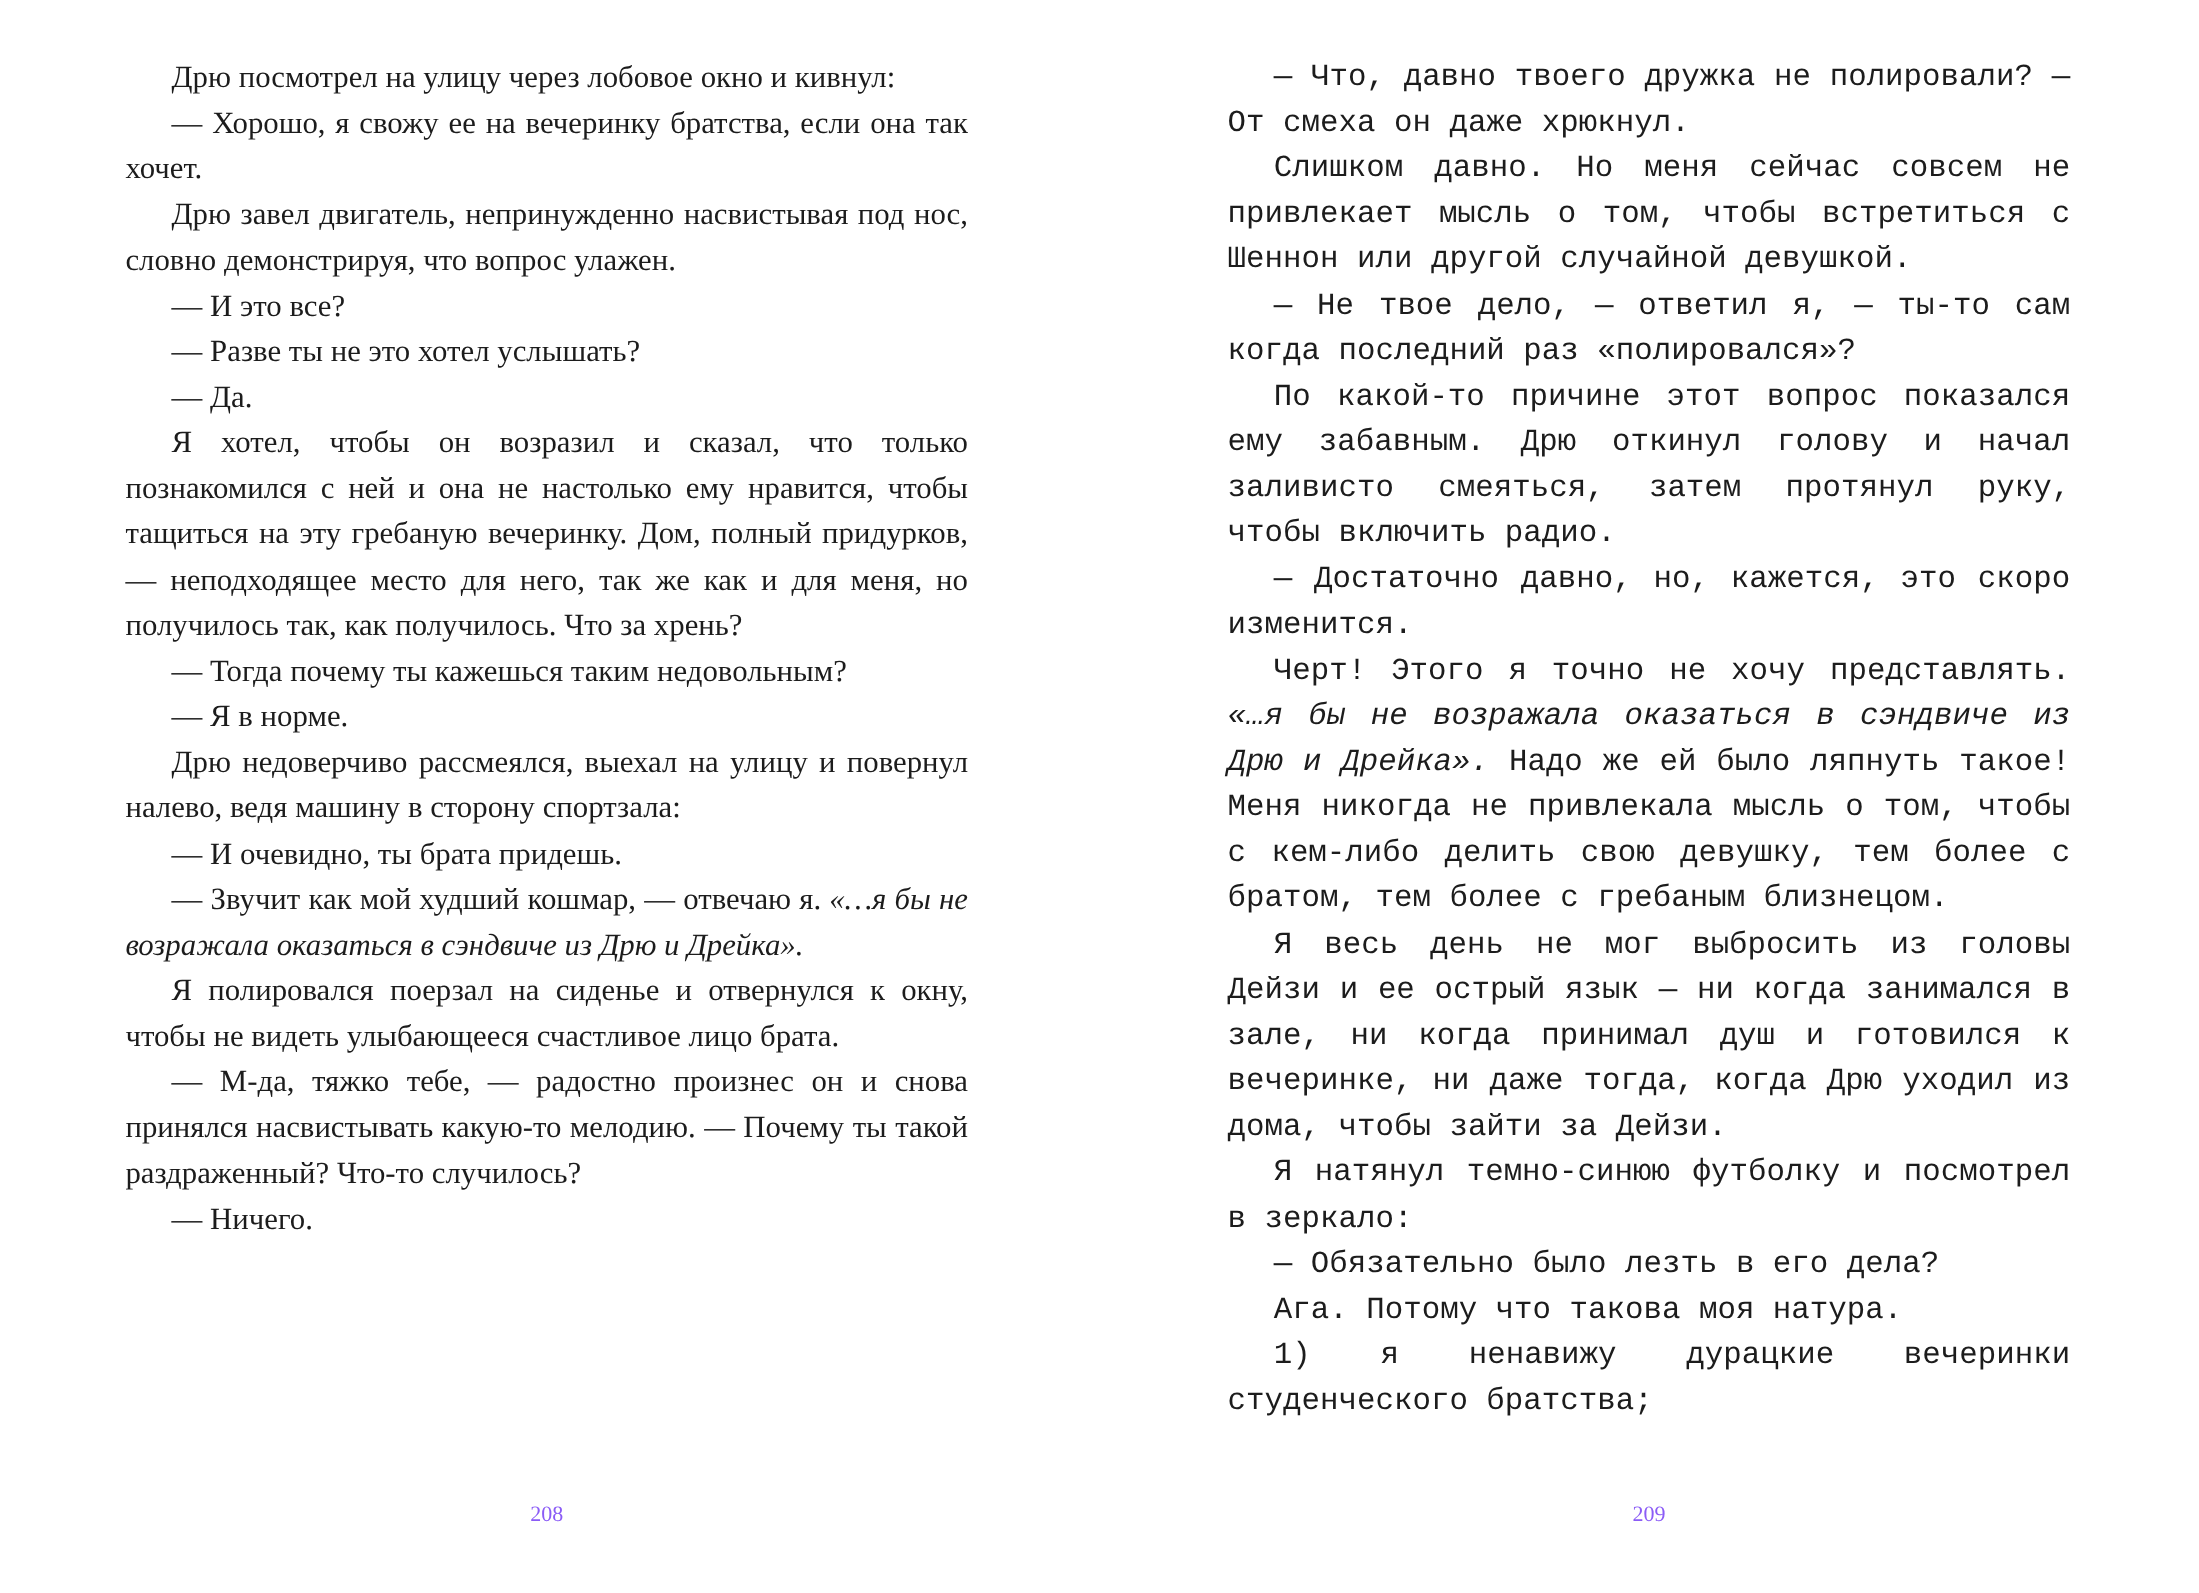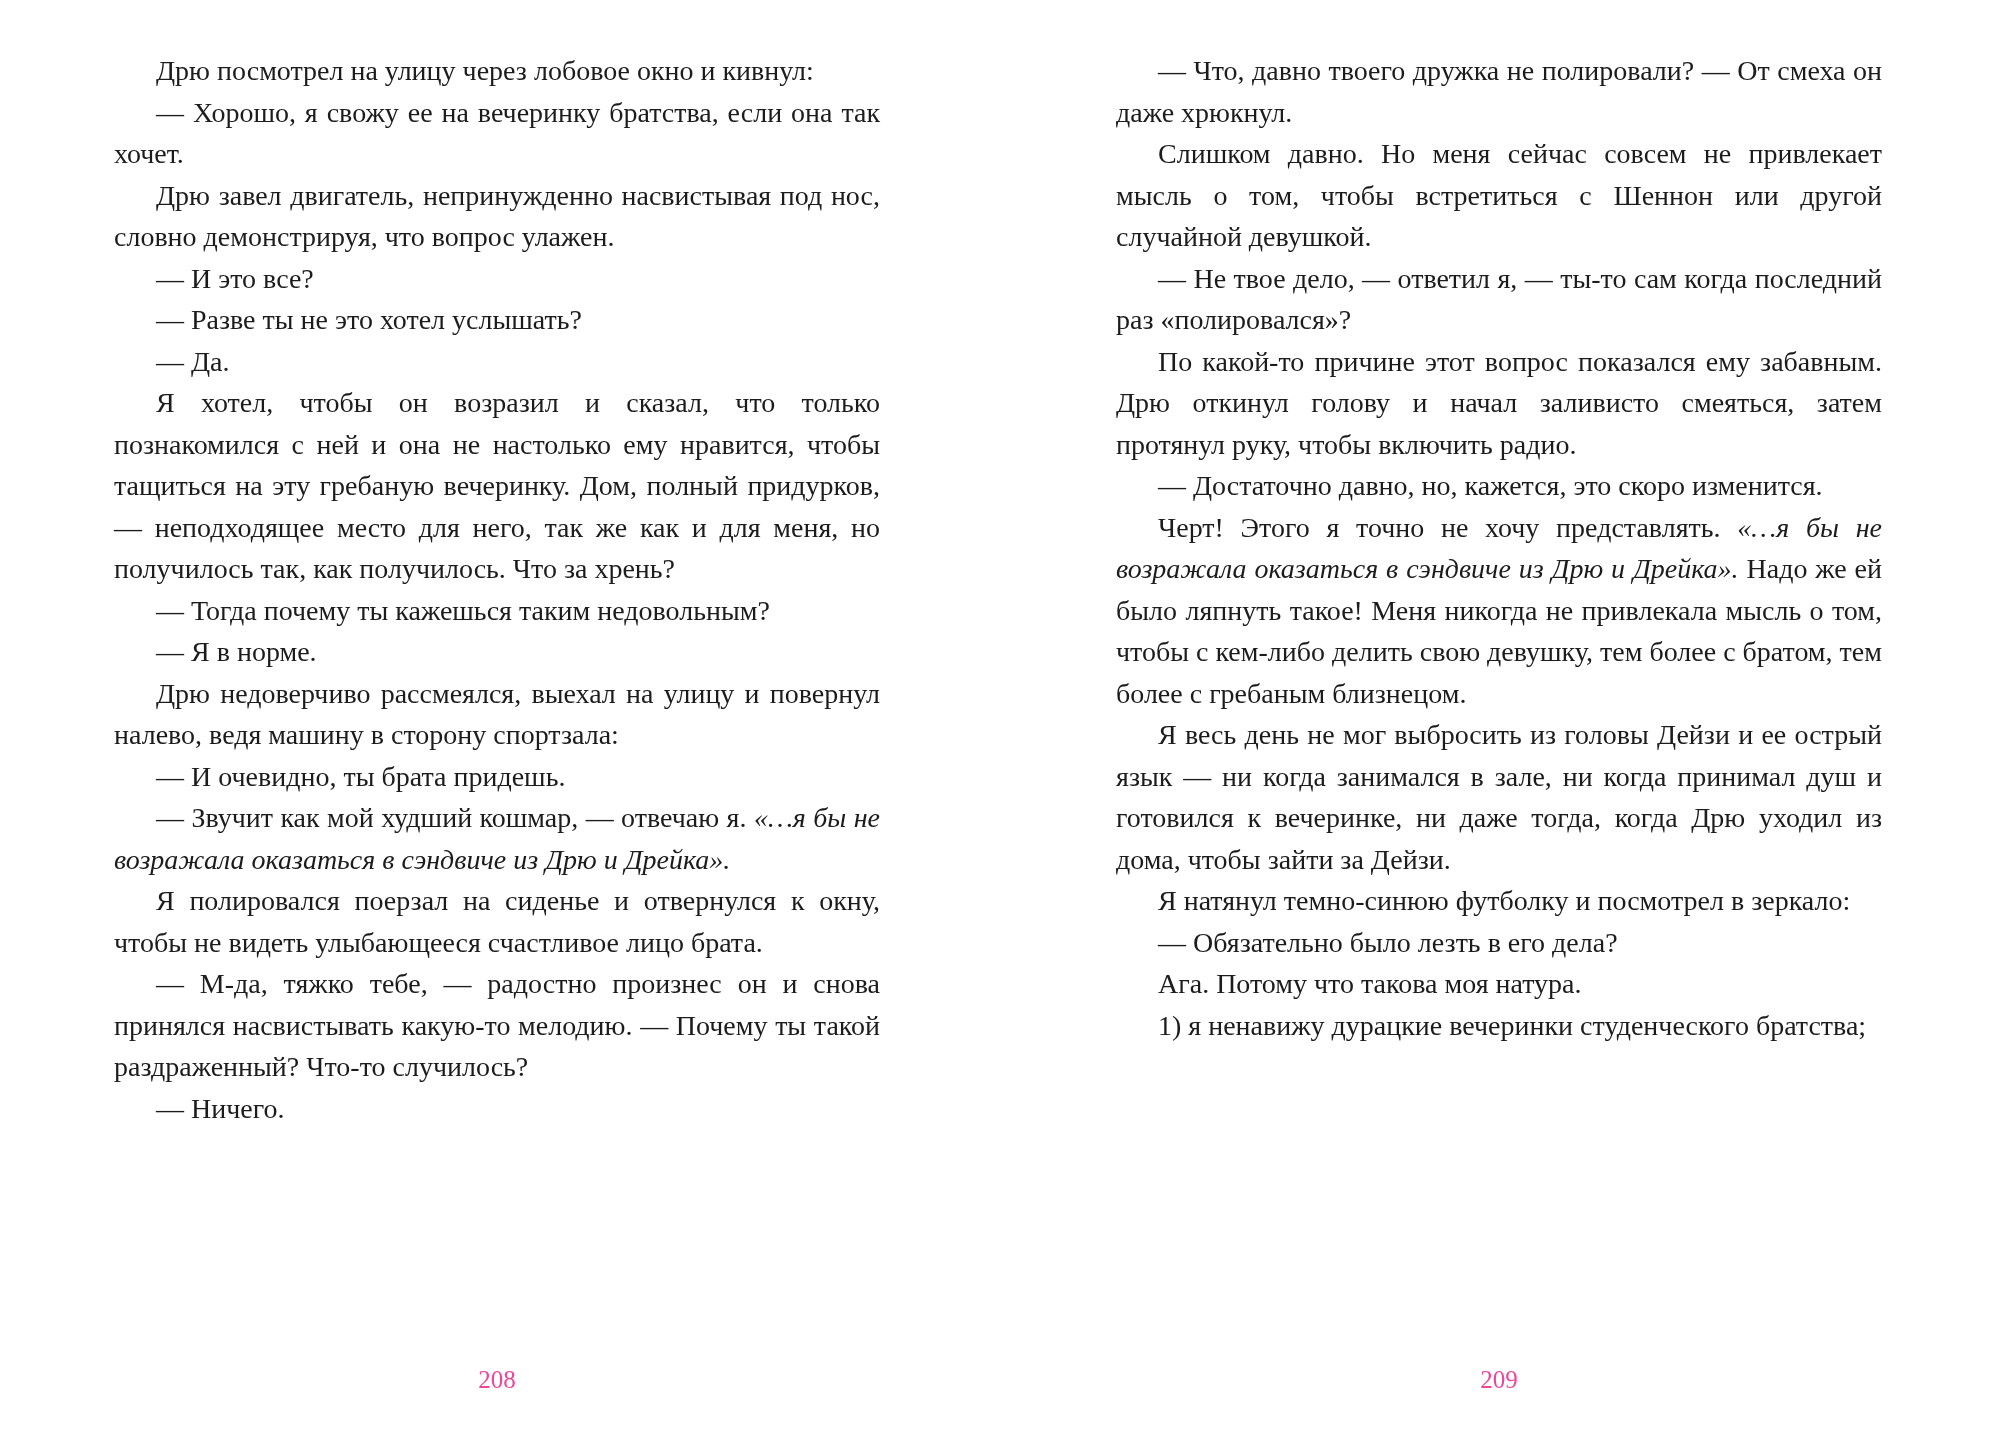--- a/index.html
+++ b/index.html
@@ -17,34 +17,34 @@
   }
   .text-column {
     position: absolute;
     top: 50px;
     width: 766px;
     text-align: justify;
     font-size: 28px;
     line-height: 41.5px;
   }
   #left-col { left: 114px; }
-  #right-col { left: 1116px; }
+  #right-col { left: 1116px; font-family: Liberation Mono, monospace; }
   .para {
     margin: 0;
     text-indent: 42px;
   }
   .run { font-style: normal; }
   .run.italic { font-style: italic; }
   .page-number {
     position: absolute;
     top: 1366px;
     width: 766px;
     text-align: center;
-    font-size: 25px;
-    color: #ec4899;
+    font-size: 20px;
+    color: #8b5cf6;
   }
   #left-num { left: 114px; }
   #right-num { left: 1116px; }
 </style>
 </head>
 <body>
 
 <div class="spread">
   <div class="text-column" id="left-col">
       <p class="para"><span class="run">Дрю посмотрел на улицу через лобовое окно и кивнул:</span></p>

